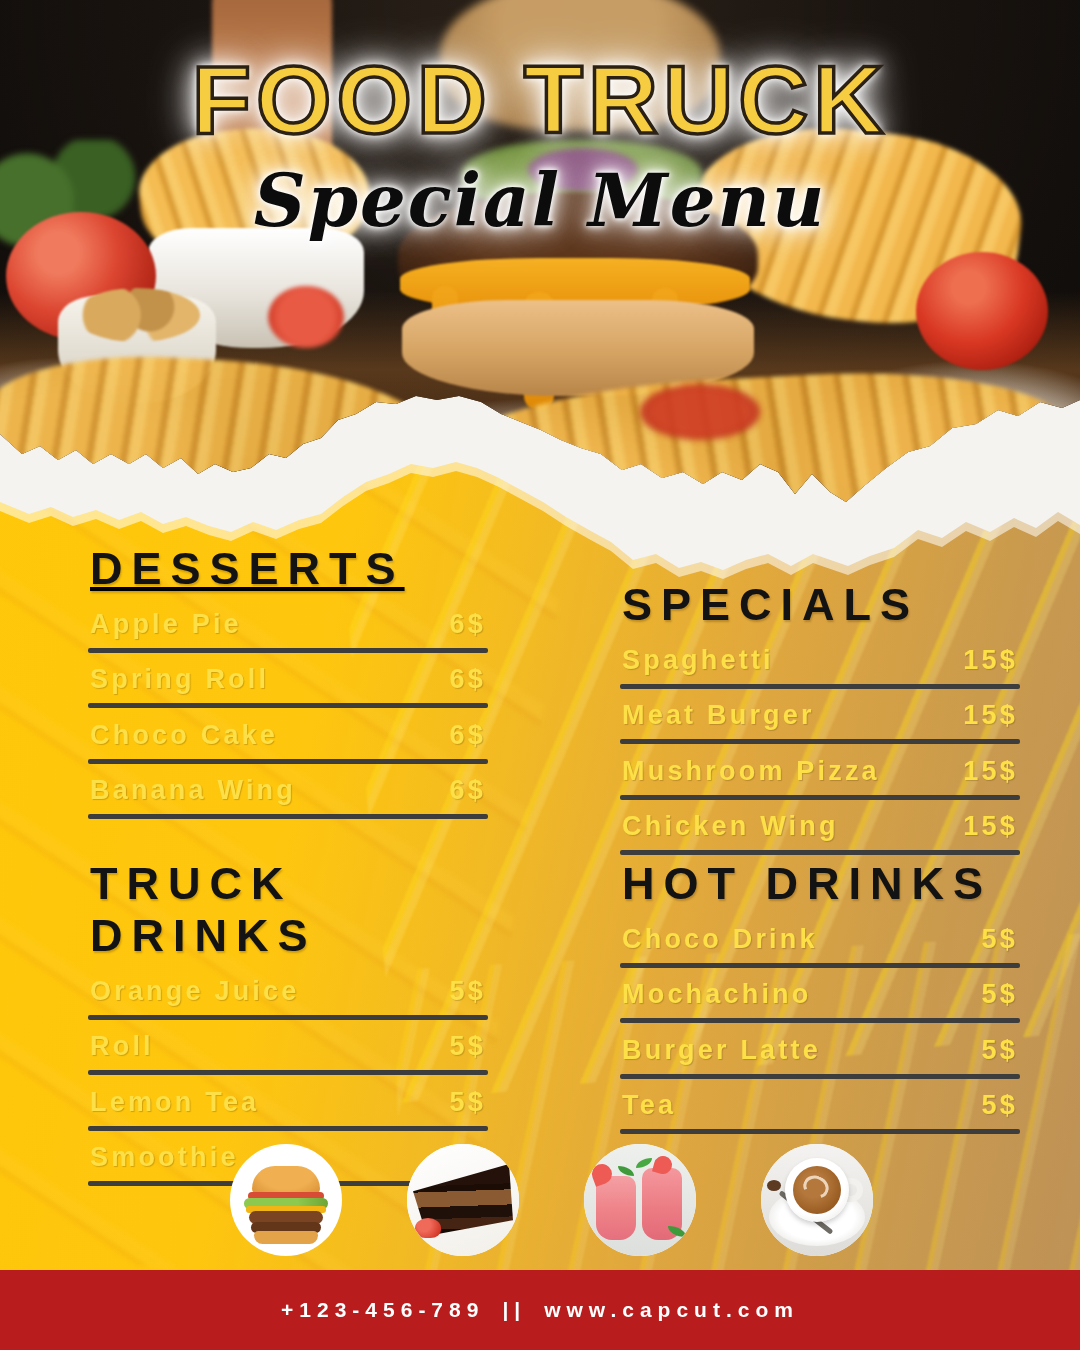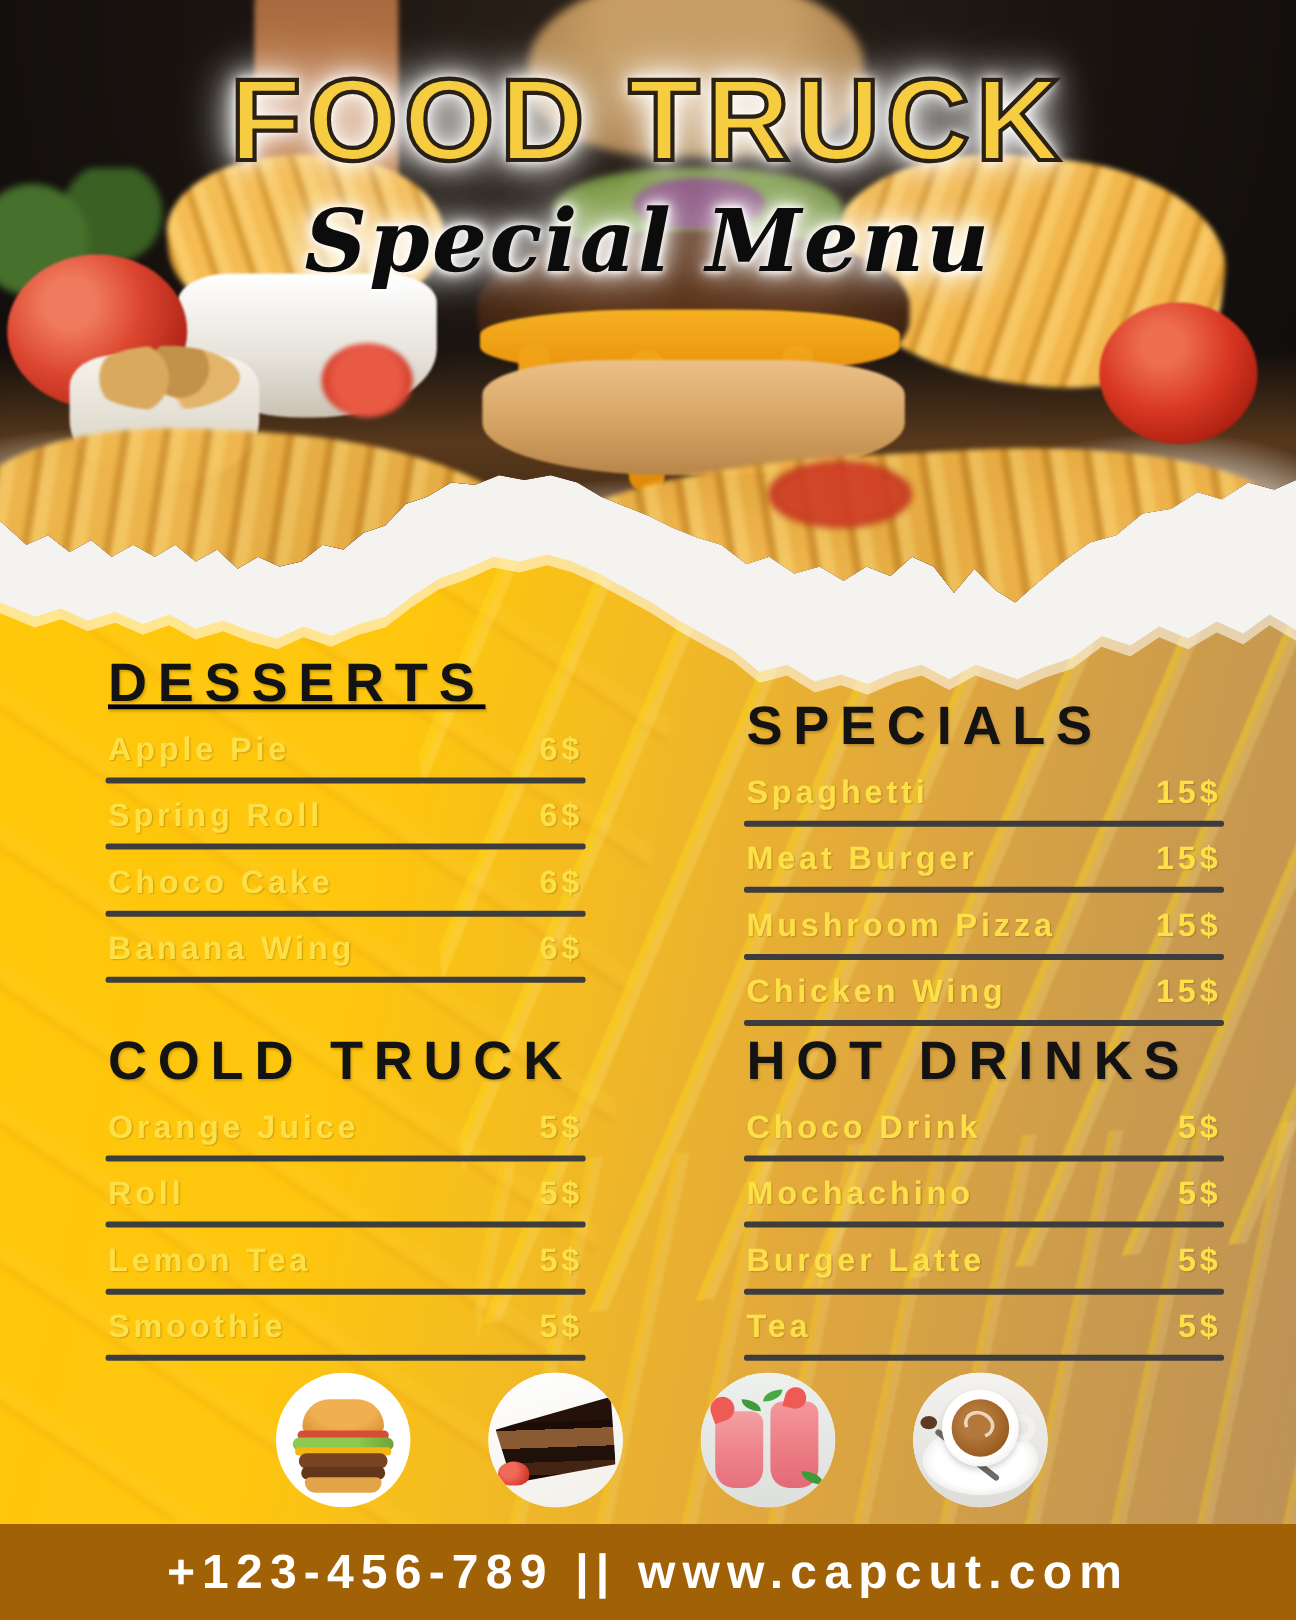--- a/index.html
+++ b/index.html
@@ -171,23 +171,23 @@
   .f-spoon{ left:12px; top:66px; width:66px; height:5px; border-radius:3px; background:#6e6a64; transform:rotate(38deg);}
   .f-cup{ left:24px; top:14px; width:64px; height:64px; border-radius:50%;
     background:radial-gradient(circle at 45% 40%, #ffffff 0 60%, #e4e2dd 100%); box-shadow:0 3px 5px rgba(0,0,0,.18);}
   .f-handle{ left:84px; top:34px; width:18px; height:24px; border:6px solid #f2f1ee; border-left:none; border-radius:0 14px 14px 0;}
   .f-coffee{ left:32px; top:22px; width:48px; height:48px; border-radius:50%;
     background:radial-gradient(circle at 42% 40%, #b5783c 0 30%, #96591f 75%, #7e4716 100%);}
   .f-swirl{ left:42px; top:32px; width:26px; height:22px; border:3px solid rgba(255,245,230,.75); border-radius:50%; border-bottom-color:transparent; transform:rotate(25deg);}
   .f-bean{ left:6px; top:36px; width:14px; height:11px; border-radius:50%; background:#5d3a22;}
   
   .footer{
-    position:absolute; left:0; top:1270px; width:1080px; height:80px; background:#a16207; z-index:6;
+    position:absolute; left:0; top:1270px; width:1080px; height:80px; background:#b91c1c; z-index:6;
     display:flex; align-items:center; justify-content:center; gap:18px;
-    color:#fff; font-size:40px; font-weight:800; letter-spacing:6px;
+    color:#fff; font-size:21px; font-weight:800; letter-spacing:6px;
   }
 </style>
 </head>
 <body>
 
 <div class="poster">
 
   <div class="bg"></div>
   <div class="wisps-left"></div>
   <div class="streaks-right"></div>
@@ -268,21 +268,21 @@
       <span class="rule"></span>
     </div>
     <div class="menu-item">
       <span class="label">Chicken Wing</span>
       <span class="price">15$</span>
       <span class="rule"></span>
     </div>
   </section>
 
   <section class="section sec-cold">
-    <h2 class="sec-title">COLD TRUCK</h2>
+    <h2 class="sec-title">TRUCK DRINKS</h2>
     <div class="menu-item">
       <span class="label">Orange Juice</span>
       <span class="price">5$</span>
       <span class="rule"></span>
     </div>
     <div class="menu-item">
       <span class="label">Roll</span>
       <span class="price">5$</span>
       <span class="rule"></span>
     </div>

